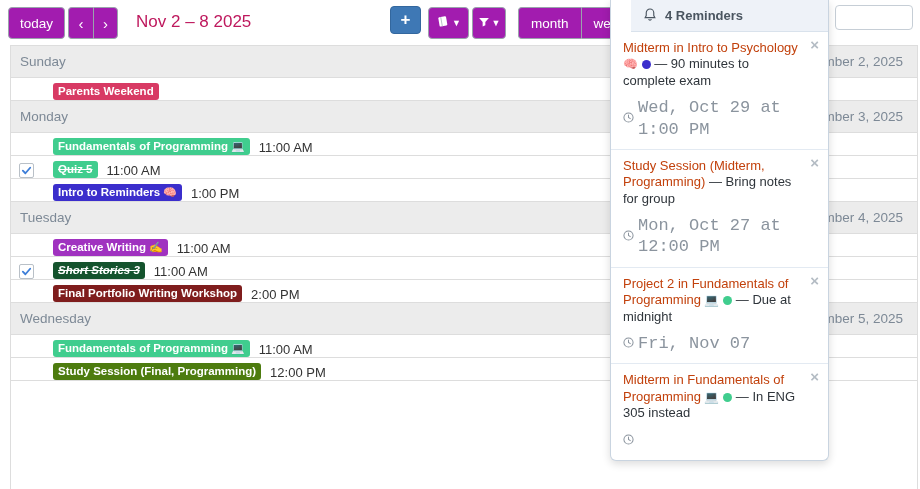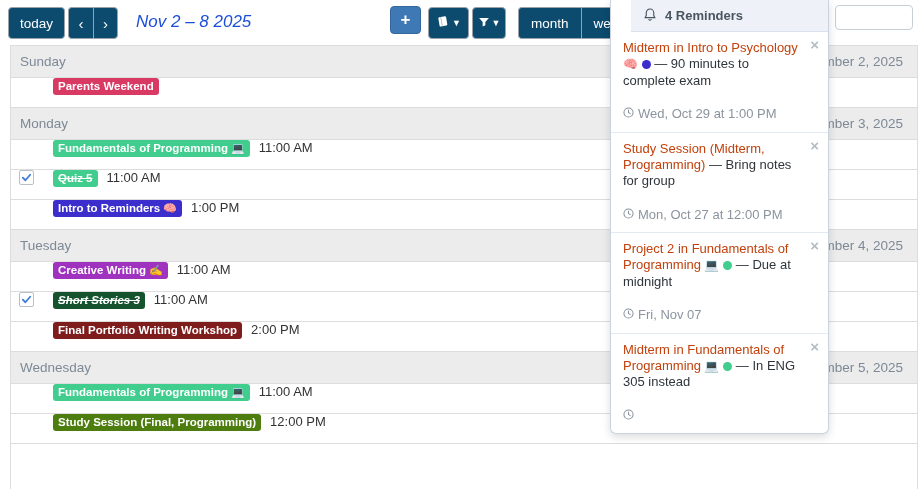--- a/index.html
+++ b/index.html
@@ -1,51 +1,51 @@
 <!DOCTYPE html>
 <html><head>
 <meta charset="utf-8">
 <style>
   * { box-sizing: border-box; margin: 0; padding: 0; }
   html,body { width:920px; height:489px; overflow:hidden; background:#fff;
     font-family:"Liberation Sans", sans-serif; position:relative; }
 
   
   .toolbar { position:absolute; top:0; left:0; right:0; height:45px; background:#fff; }
-  .btn { position:absolute; top:7px; height:32px; background:#0c4a6e; color:#fff;
+  .btn { position:absolute; top:7px; height:32px; background:#a21caf; color:#fff;
     border:1px solid #9aa3ac; border-radius:4px; font-size:13.5px;
     font-family:"Liberation Sans", sans-serif; cursor:pointer;
     display:inline-flex; align-items:center; justify-content:center; }
   #btn-today { left:8px; padding:0 11px; }
   .nav-group { position:absolute; left:68px; top:7px; display:flex; }
   .nav-group .btn { position:static; width:25px; border-radius:0; font-size:15px; }
   .nav-group .btn:first-child { border-radius:4px 0 0 4px; border-right:none; }
   .nav-group .btn:last-child  { border-radius:0 4px 4px 0; }
   #view-title { position:absolute; left:136px; top:12px; font-size:17px;
-    font-weight:400; color:#1d4ed8;font-style:italic; }
+    font-weight:400; color:#be185d; }
   #btn-plus { left:390px; top:6px; width:31px; height:28px; background:#3e78b5;
     border-color:#33679e; font-size:17px; font-weight:bold; }
   #btn-book { left:428px; width:41px; gap:3px; }
   #btn-filter { left:472px; width:34px; gap:2px; }
   .caret { font-size:9px; line-height:1; }
   .views-group { position:absolute; left:518px; top:7px; display:flex; z-index:1; }
   .views-group .btn { position:static; padding:0 12px; border-radius:0; }
   .views-group .btn:first-child { border-radius:4px 0 0 4px; border-right:none; }
   .views-group .btn:last-child { border-radius:0 4px 4px 0; }
   #top-input { position:absolute; left:835px; top:5px; width:78px; height:25px;
     border:1px solid #c6ced6; border-radius:4px; background:#fff; z-index:5; }
 
   
   .calendar { position:absolute; top:45px; left:10px; width:908px; bottom:0;
     border:1px solid #ddd; border-bottom:none; background:#fff; }
   .day-header { height:32px; background:#ececec; border-bottom:1px solid #ddd;
     display:flex; align-items:center; justify-content:space-between;
     padding:0 14px 0 9px; color:#7d8996; font-size:13.5px; }
-  .event-row { height:30px; border-bottom:1px solid #ddd; background:#fff;
-    display:flex; align-items:flex-start; position:relative; }
+  .event-row { height:23px; border-bottom:1px solid #ddd; background:#fff;
+    display:flex; align-items:flex-end; position:relative; }
   .checkbox { display:none; position:absolute; left:8px; width:15px; height:15px;
     border:1px solid #b9c0c7; border-radius:2px; background:#fff;
     align-items:center; justify-content:center; cursor:pointer; }
   .event-row.completed .checkbox { display:flex; }
   .badge { margin-left:42px; display:inline-flex; align-items:center; gap:3px;
     border-radius:3px; padding:2px 5px; color:#fff; font-size:11.5px;
     font-weight:bold; line-height:1.15; cursor:pointer; }
   .event-row.completed .badge-title { text-decoration:line-through; }
   .badge-emoji { font-size:11px; font-weight:normal; }
   .badge-emoji:empty { display:none; }
@@ -61,22 +61,22 @@
   .reminder-item { position:relative; padding:8px 26px 9px 12px;
     border-top:1px solid #e3eaf2; font-size:13px; line-height:1.26; color:#2f353b; }
   .reminder-item:first-of-type { border-top:none; }
   .reminder-close { position:absolute; top:5px; right:9px; color:#b4bcc4;
     font-size:15px; font-weight:bold; cursor:pointer; line-height:1; }
   .reminder-link { color:#c2410c; text-decoration:none; cursor:pointer; }
   .reminder-emoji { font-size:12px; }
   .reminder-emoji:empty { display:none; }
   .reminder-dot { display:inline-block; width:9px; height:9px; border-radius:50%;
     vertical-align:-1px; }
-  .reminder-time { margin-top:17px; color:#8b949e; font-size:13px;
-    display:flex; align-items:center; gap:4px; }
+  .reminder-time { margin-top:8px; color:#8b949e; font-size:17px;
+    display:flex; align-items:center; gap:4px;font-family:Liberation Mono, monospace; }
 </style>
 </head>
 <body>
 
 <div class="toolbar">
   <button class="btn" id="btn-today">today</button>
   <div class="nav-group">
     <button class="btn">‹</button>
     <button class="btn">›</button>
   </div>

